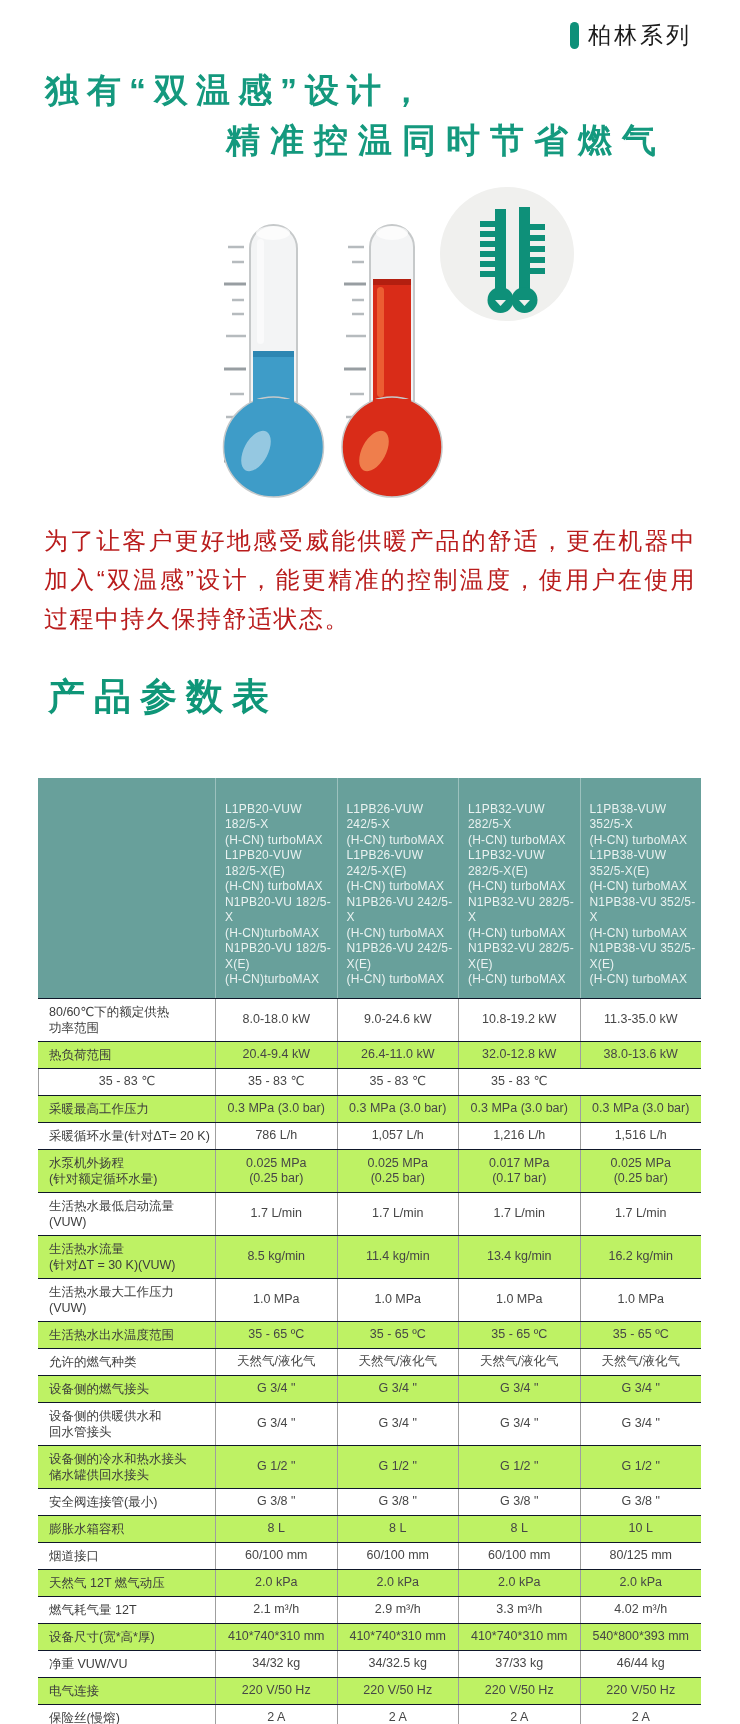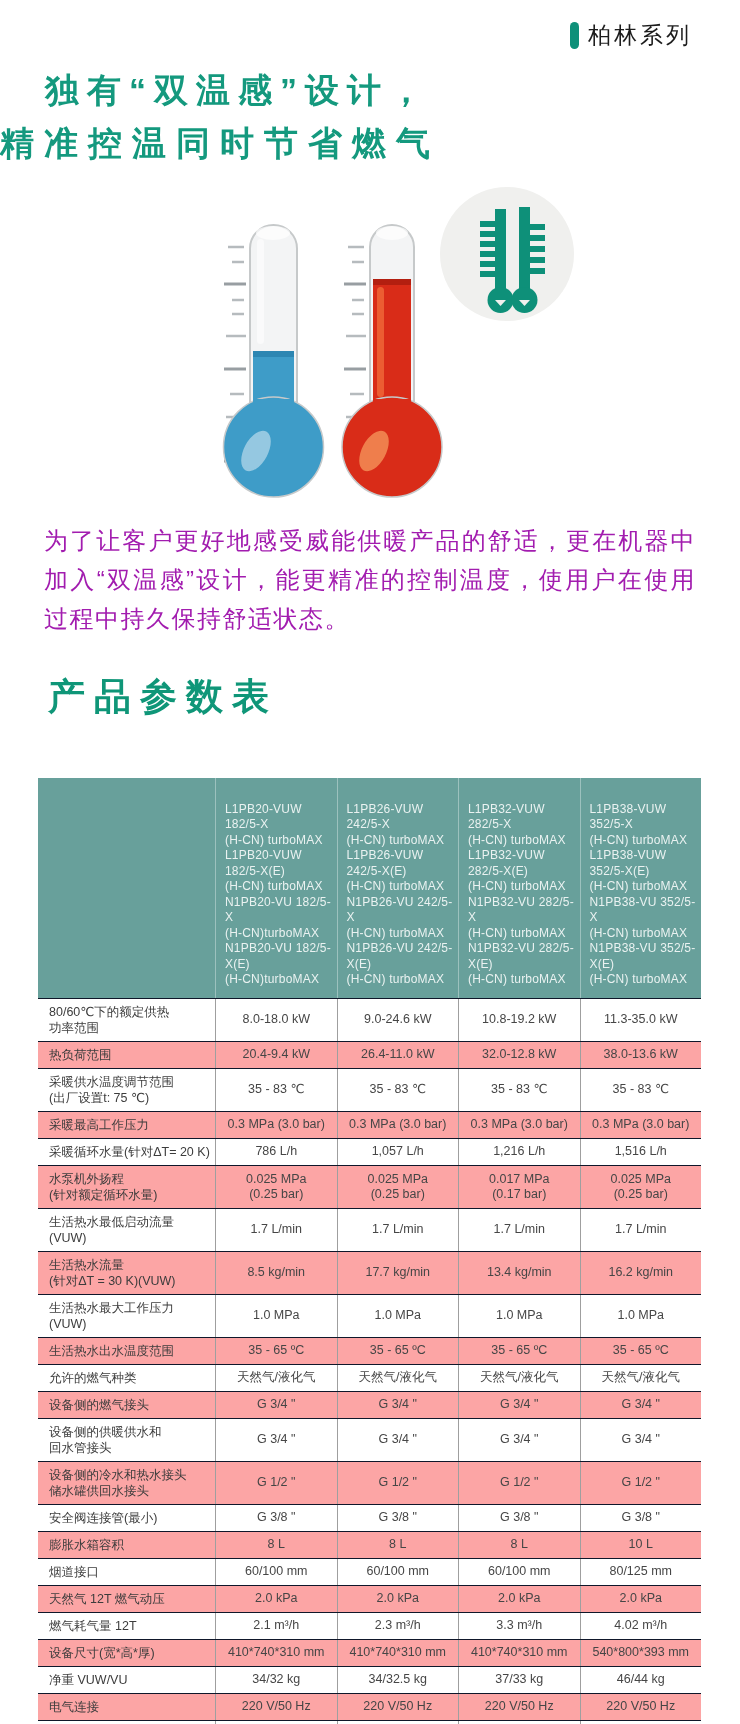--- a/index.html
+++ b/index.html
@@ -10,27 +10,27 @@
   }
   .badge{
     position:absolute; top:20px; right:48px;
     display:flex; align-items:center; gap:9px;
   }
   .badge-bar{ width:9px; height:27px; border-radius:4.5px; background:#0e9079; }
   .badge-text{ font-size:23px; color:#1c1c1c; letter-spacing:3px; font-weight:500; }
 
   .title{ color:#14997e; font-weight:bold; margin:0; line-height:1.1; }
   .title.l1{ margin:72px 0 16px 45px; font-size:34px; letter-spacing:8px; }
-  .title.l2{ margin:16px 0 0 0; font-size:34px; letter-spacing:10px; padding-right:110px; }
+  .title.l2{ margin:16px 0 0 0; font-size:34px; letter-spacing:10px; text-align:right; padding-right:74px;font-family:Liberation Mono, monospace; }
 
   .illustration{ position:relative; height:340px; margin-top:6px; }
 
   .intro{
     margin:12px 44px 0 44px; font-size:24px; line-height:39px;
-    letter-spacing:1.5px; color:#a21caf; text-align:justify;
+    letter-spacing:1.5px; color:#b91c1c; text-align:justify;
   }
 
   .table-title{
     color:#0f9678; font-size:37px; font-weight:bold;
     letter-spacing:9px; margin:34px 0 0 48px;
   }
 
   .spec-table{ margin:56px 0 0 38px; width:663px; font-size:12.5px; }
   .t-header{
     display:grid; grid-template-columns:177px 1fr 1fr 1fr 1fr;
@@ -40,21 +40,21 @@
     padding:24px 4px 10px 9px; font-size:12px; line-height:15.5px;
     white-space:pre-line; letter-spacing:0.2px;
   }
   .hcell + .hcell{ border-left:1px solid rgba(255,255,255,0.35); }
   .t-row{
     display:grid; grid-template-columns:177px 1fr 1fr 1fr 1fr;
     border-top:1px solid #0f172a; min-height:26px;
   }
   .t-row:last-child{ border-bottom:1px solid #9f9f9f; }
   .t-row.odd{ background:#ffffff; }
-  .t-row.even{ background:#fca5a5; }
+  .t-row.even{ background:#bef264; }
   .lcell{
     padding:5px 4px 5px 11px; color:#3c3c3c; line-height:16px;
     white-space:pre-line; display:flex; align-items:center;
   }
   .vcell{
     border-left:1px solid #9f9f9f; color:#464646;
     display:flex; align-items:center; justify-content:center;
     text-align:center; white-space:pre-line; line-height:15px; padding:4px 2px;
   }
 </style>
@@ -194,22 +194,20 @@
       <div class="vcell">11.3-35.0 kW</div>
     </div>
     <div class="t-row even">
       <div class="lcell">热负荷范围</div>
       <div class="vcell">20.4-9.4 kW</div>
       <div class="vcell">26.4-11.0 kW</div>
       <div class="vcell">32.0-12.8 kW</div>
       <div class="vcell">38.0-13.6 kW</div>
     </div>
     <div class="t-row odd">
-      <div class="lcell">采暖供水温度调节范围
-(出厂设置t: 75 ℃)</div>
       <div class="vcell">35 - 83 ℃</div>
       <div class="vcell">35 - 83 ℃</div>
       <div class="vcell">35 - 83 ℃</div>
       <div class="vcell">35 - 83 ℃</div>
     </div>
     <div class="t-row even">
       <div class="lcell">采暖最高工作压力</div>
       <div class="vcell">0.3 MPa (3.0 bar)</div>
       <div class="vcell">0.3 MPa (3.0 bar)</div>
       <div class="vcell">0.3 MPa (3.0 bar)</div>
@@ -238,21 +236,21 @@
       <div class="lcell">生活热水最低启动流量(VUW)</div>
       <div class="vcell">1.7 L/min</div>
       <div class="vcell">1.7 L/min</div>
       <div class="vcell">1.7 L/min</div>
       <div class="vcell">1.7 L/min</div>
     </div>
     <div class="t-row even">
       <div class="lcell">生活热水流量
 (针对ΔT = 30 K)(VUW)</div>
       <div class="vcell">8.5 kg/min</div>
-      <div class="vcell">17.7 kg/min</div>
+      <div class="vcell">11.4 kg/min</div>
       <div class="vcell">13.4 kg/min</div>
       <div class="vcell">16.2 kg/min</div>
     </div>
     <div class="t-row odd">
       <div class="lcell">生活热水最大工作压力(VUW)</div>
       <div class="vcell">1.0 MPa</div>
       <div class="vcell">1.0 MPa</div>
       <div class="vcell">1.0 MPa</div>
       <div class="vcell">1.0 MPa</div>
     </div>
@@ -317,21 +315,21 @@
     <div class="t-row even">
       <div class="lcell">天然气 12T 燃气动压</div>
       <div class="vcell">2.0 kPa</div>
       <div class="vcell">2.0 kPa</div>
       <div class="vcell">2.0 kPa</div>
       <div class="vcell">2.0 kPa</div>
     </div>
     <div class="t-row odd">
       <div class="lcell">燃气耗气量 12T</div>
       <div class="vcell">2.1 m³/h</div>
-      <div class="vcell">2.3 m³/h</div>
+      <div class="vcell">2.9 m³/h</div>
       <div class="vcell">3.3 m³/h</div>
       <div class="vcell">4.02 m³/h</div>
     </div>
     <div class="t-row even">
       <div class="lcell">设备尺寸(宽*高*厚)</div>
       <div class="vcell">410*740*310 mm</div>
       <div class="vcell">410*740*310 mm</div>
       <div class="vcell">410*740*310 mm</div>
       <div class="vcell">540*800*393 mm</div>
     </div>

